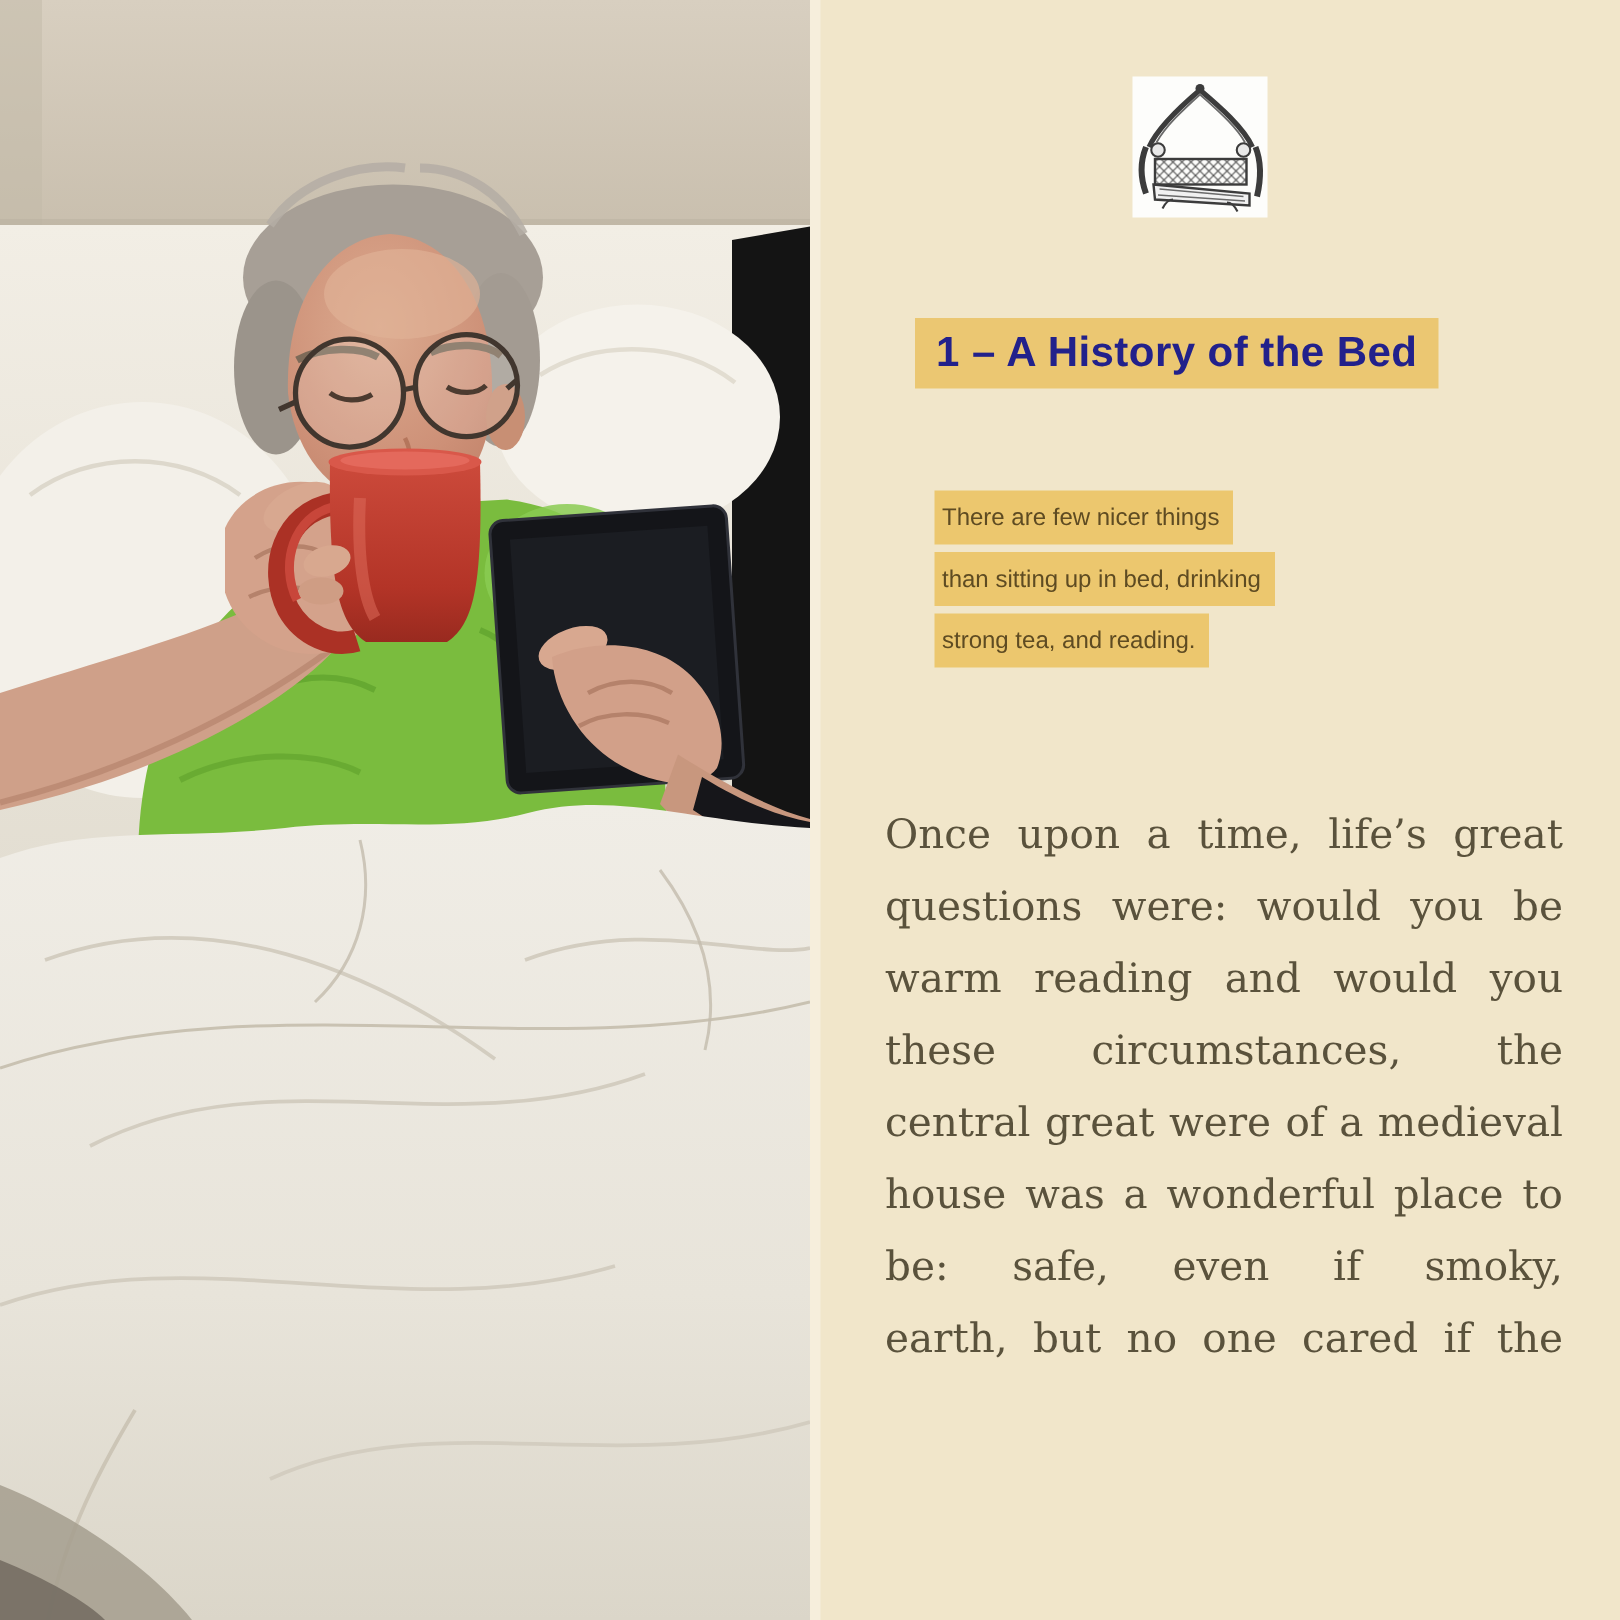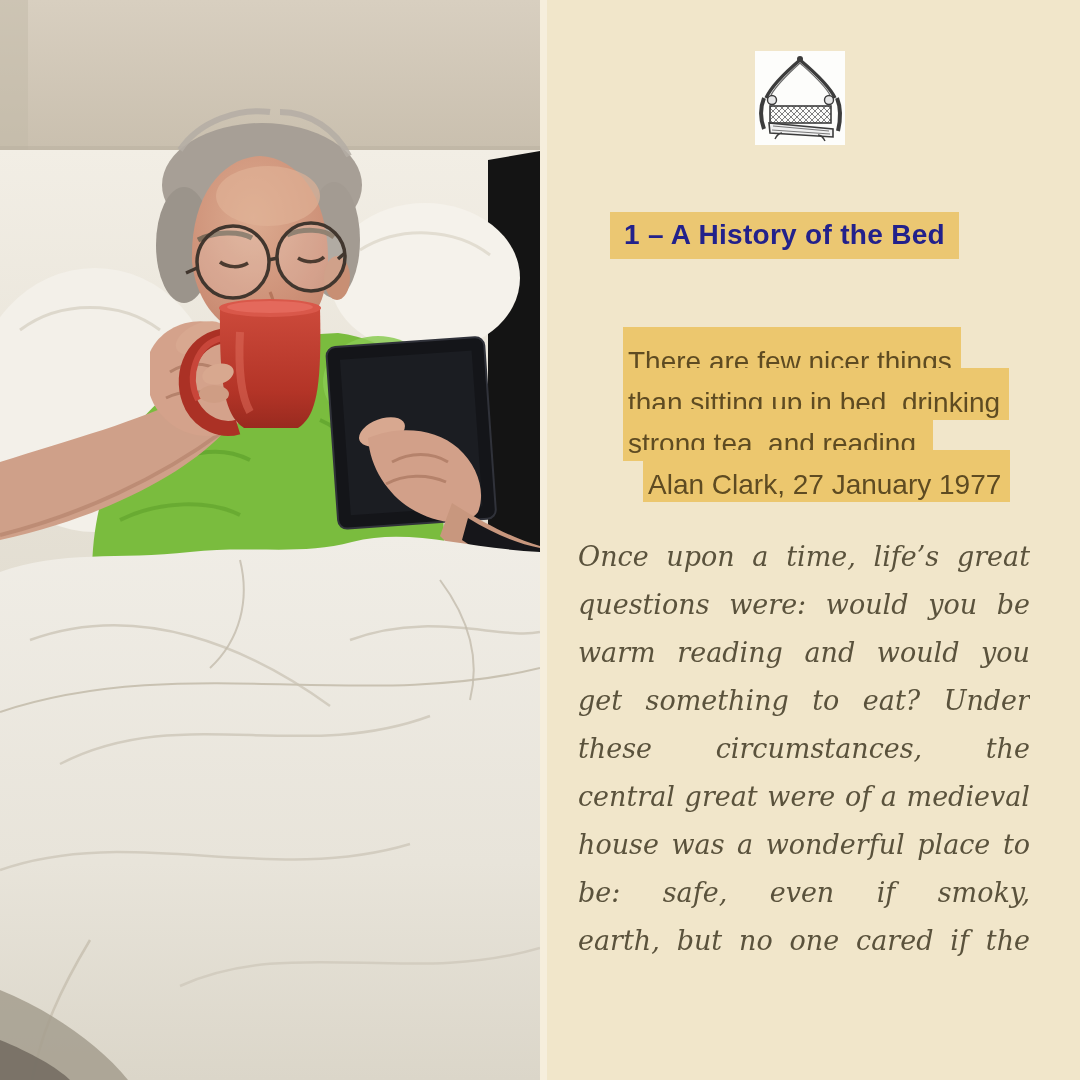--- a/index.html
+++ b/index.html
@@ -10,25 +10,25 @@
   #photo svg{display:block;}
   
   #panel{position:absolute;left:540px;top:0;width:540px;height:1080px;background:#f1e6ca;}
   #panel .edge-light{position:absolute;left:0;top:0;width:7px;height:1080px;background:#f6eedc;}
   .bed-illu{position:absolute;left:215px;top:51px;width:90px;height:94px;background:#fdfdfb;}
   .title-bar{position:absolute;left:70px;top:212px;background:#ebc772;color:#22218b;
              font-weight:bold;font-size:28px;line-height:30px;padding:8px 14px 9px 14px;
              letter-spacing:.3px;white-space:nowrap;}
   .quote{position:absolute;left:83px;top:327px;}
   .q-row{height:41px;white-space:nowrap;}
-  .q-row .hl{display:inline-block;background:#ecc76e;color:#5e4b22;font-size:28px;
-             line-height:27px;padding:21px 9px 4px 5px;}
+  .q-row .hl{display:inline-block;background:#ecc76e;color:#5e4b22;font-size:16px;
+             line-height:27px;padding:5px 9px 4px 5px;}
   .q-row.attrib{padding-left:20px;}
-  .bodytext{position:absolute;left:38px;top:533px;width:452px;color:#5a523c;
-            font-family:"DejaVu Serif","Liberation Serif",serif;font-size:27px;font-style:italic;}
+  .bodytext{position:absolute;left:50px;top:533px;width:452px;color:#5a523c;
+            font-family:"DejaVu Serif","Liberation Serif",serif;font-size:27px;}
   .b-line{height:48px;line-height:48px;text-align:justify;text-align-last:justify;
           overflow:hidden;white-space:nowrap;}
 </style>
 </head>
 <body>
 
 <div id="stage">
 
   <div id="photo">
     <svg width="540" height="1080" viewBox="0 0 540 1080">
@@ -179,30 +179,26 @@
     <div class="quote">
       <div class="q-row">
         <span class="hl">There are few nicer things</span>
       </div>
       <div class="q-row">
         <span class="hl">than sitting up in bed, drinking</span>
       </div>
       <div class="q-row">
         <span class="hl">strong tea, and reading.</span>
       </div>
-      <div class="q-row attrib">
-        <span class="hl">Alan Clark, 27 January 1977</span>
-      </div>
     </div>
 
     <div class="bodytext">
       <div class="b-line">Once upon a time, life’s great</div>
       <div class="b-line">questions were: would you be</div>
       <div class="b-line">warm reading and would you</div>
-      <div class="b-line">get something to eat? Under</div>
       <div class="b-line">these circumstances, the</div>
       <div class="b-line">central great were of a medieval</div>
       <div class="b-line">house was a wonderful place to</div>
       <div class="b-line">be: safe, even if smoky,</div>
       <div class="b-line">earth, but no one cared if the</div>
     </div>
   </div>
 
 </div>
 

